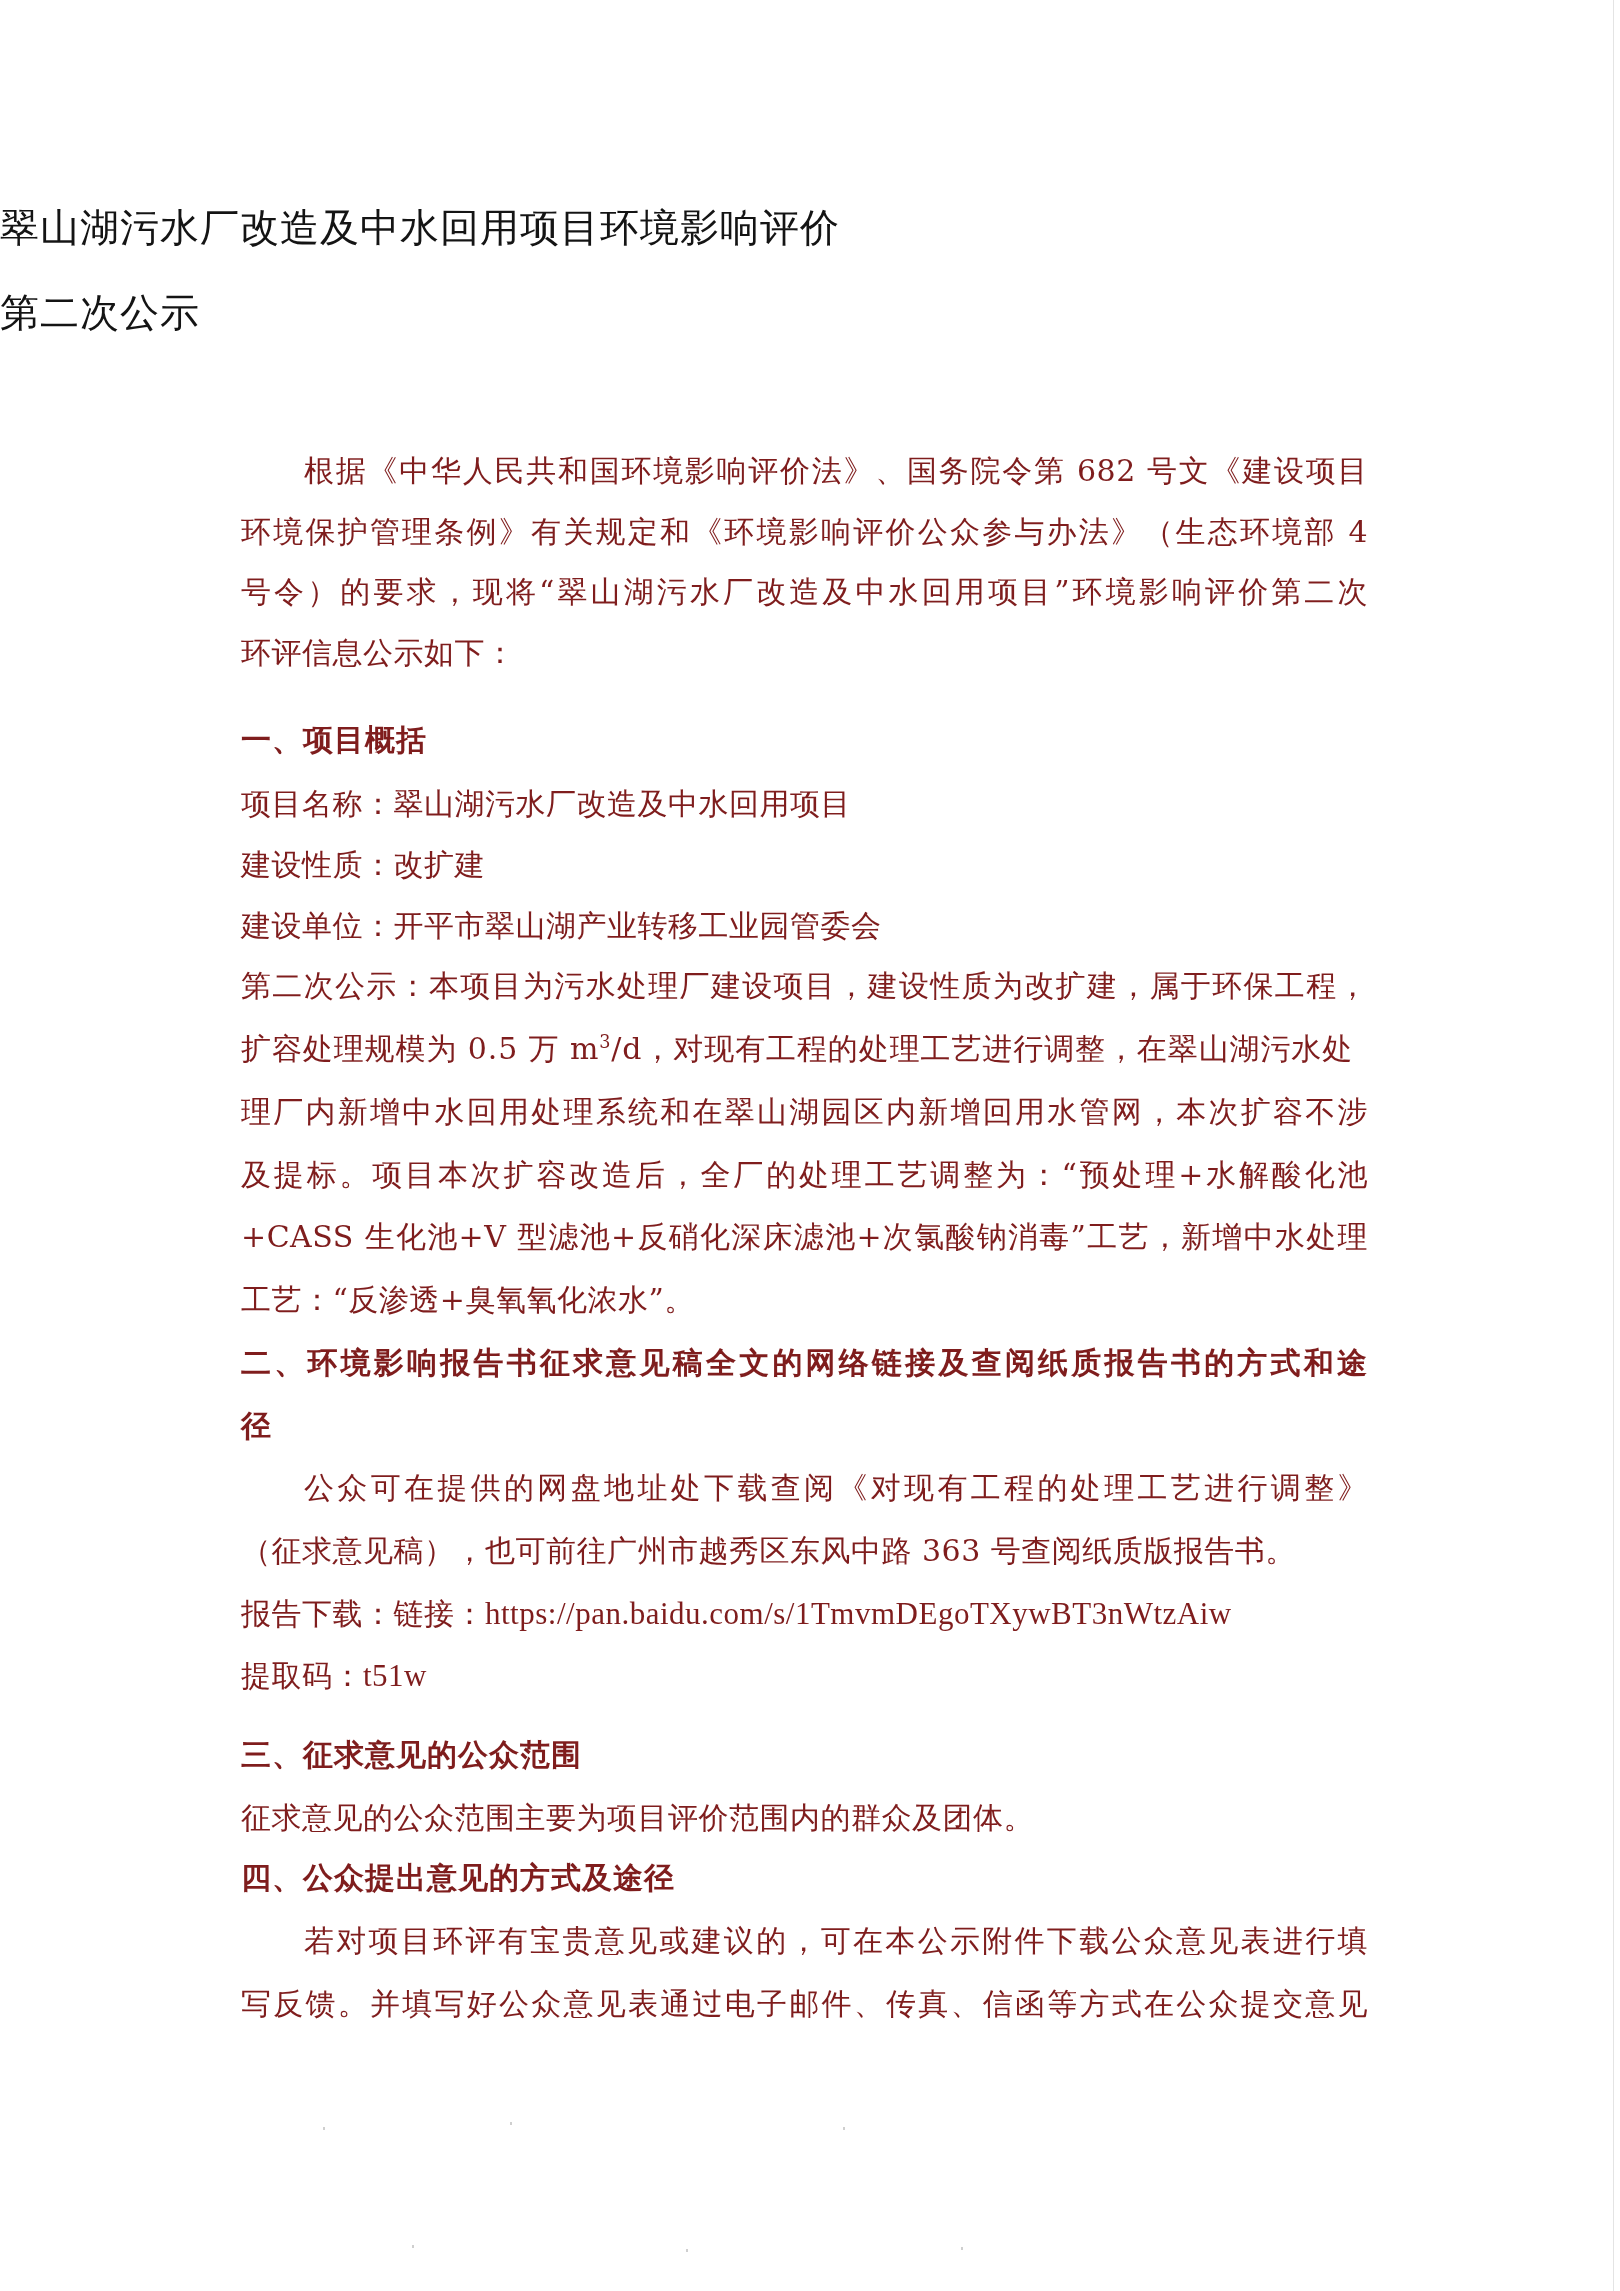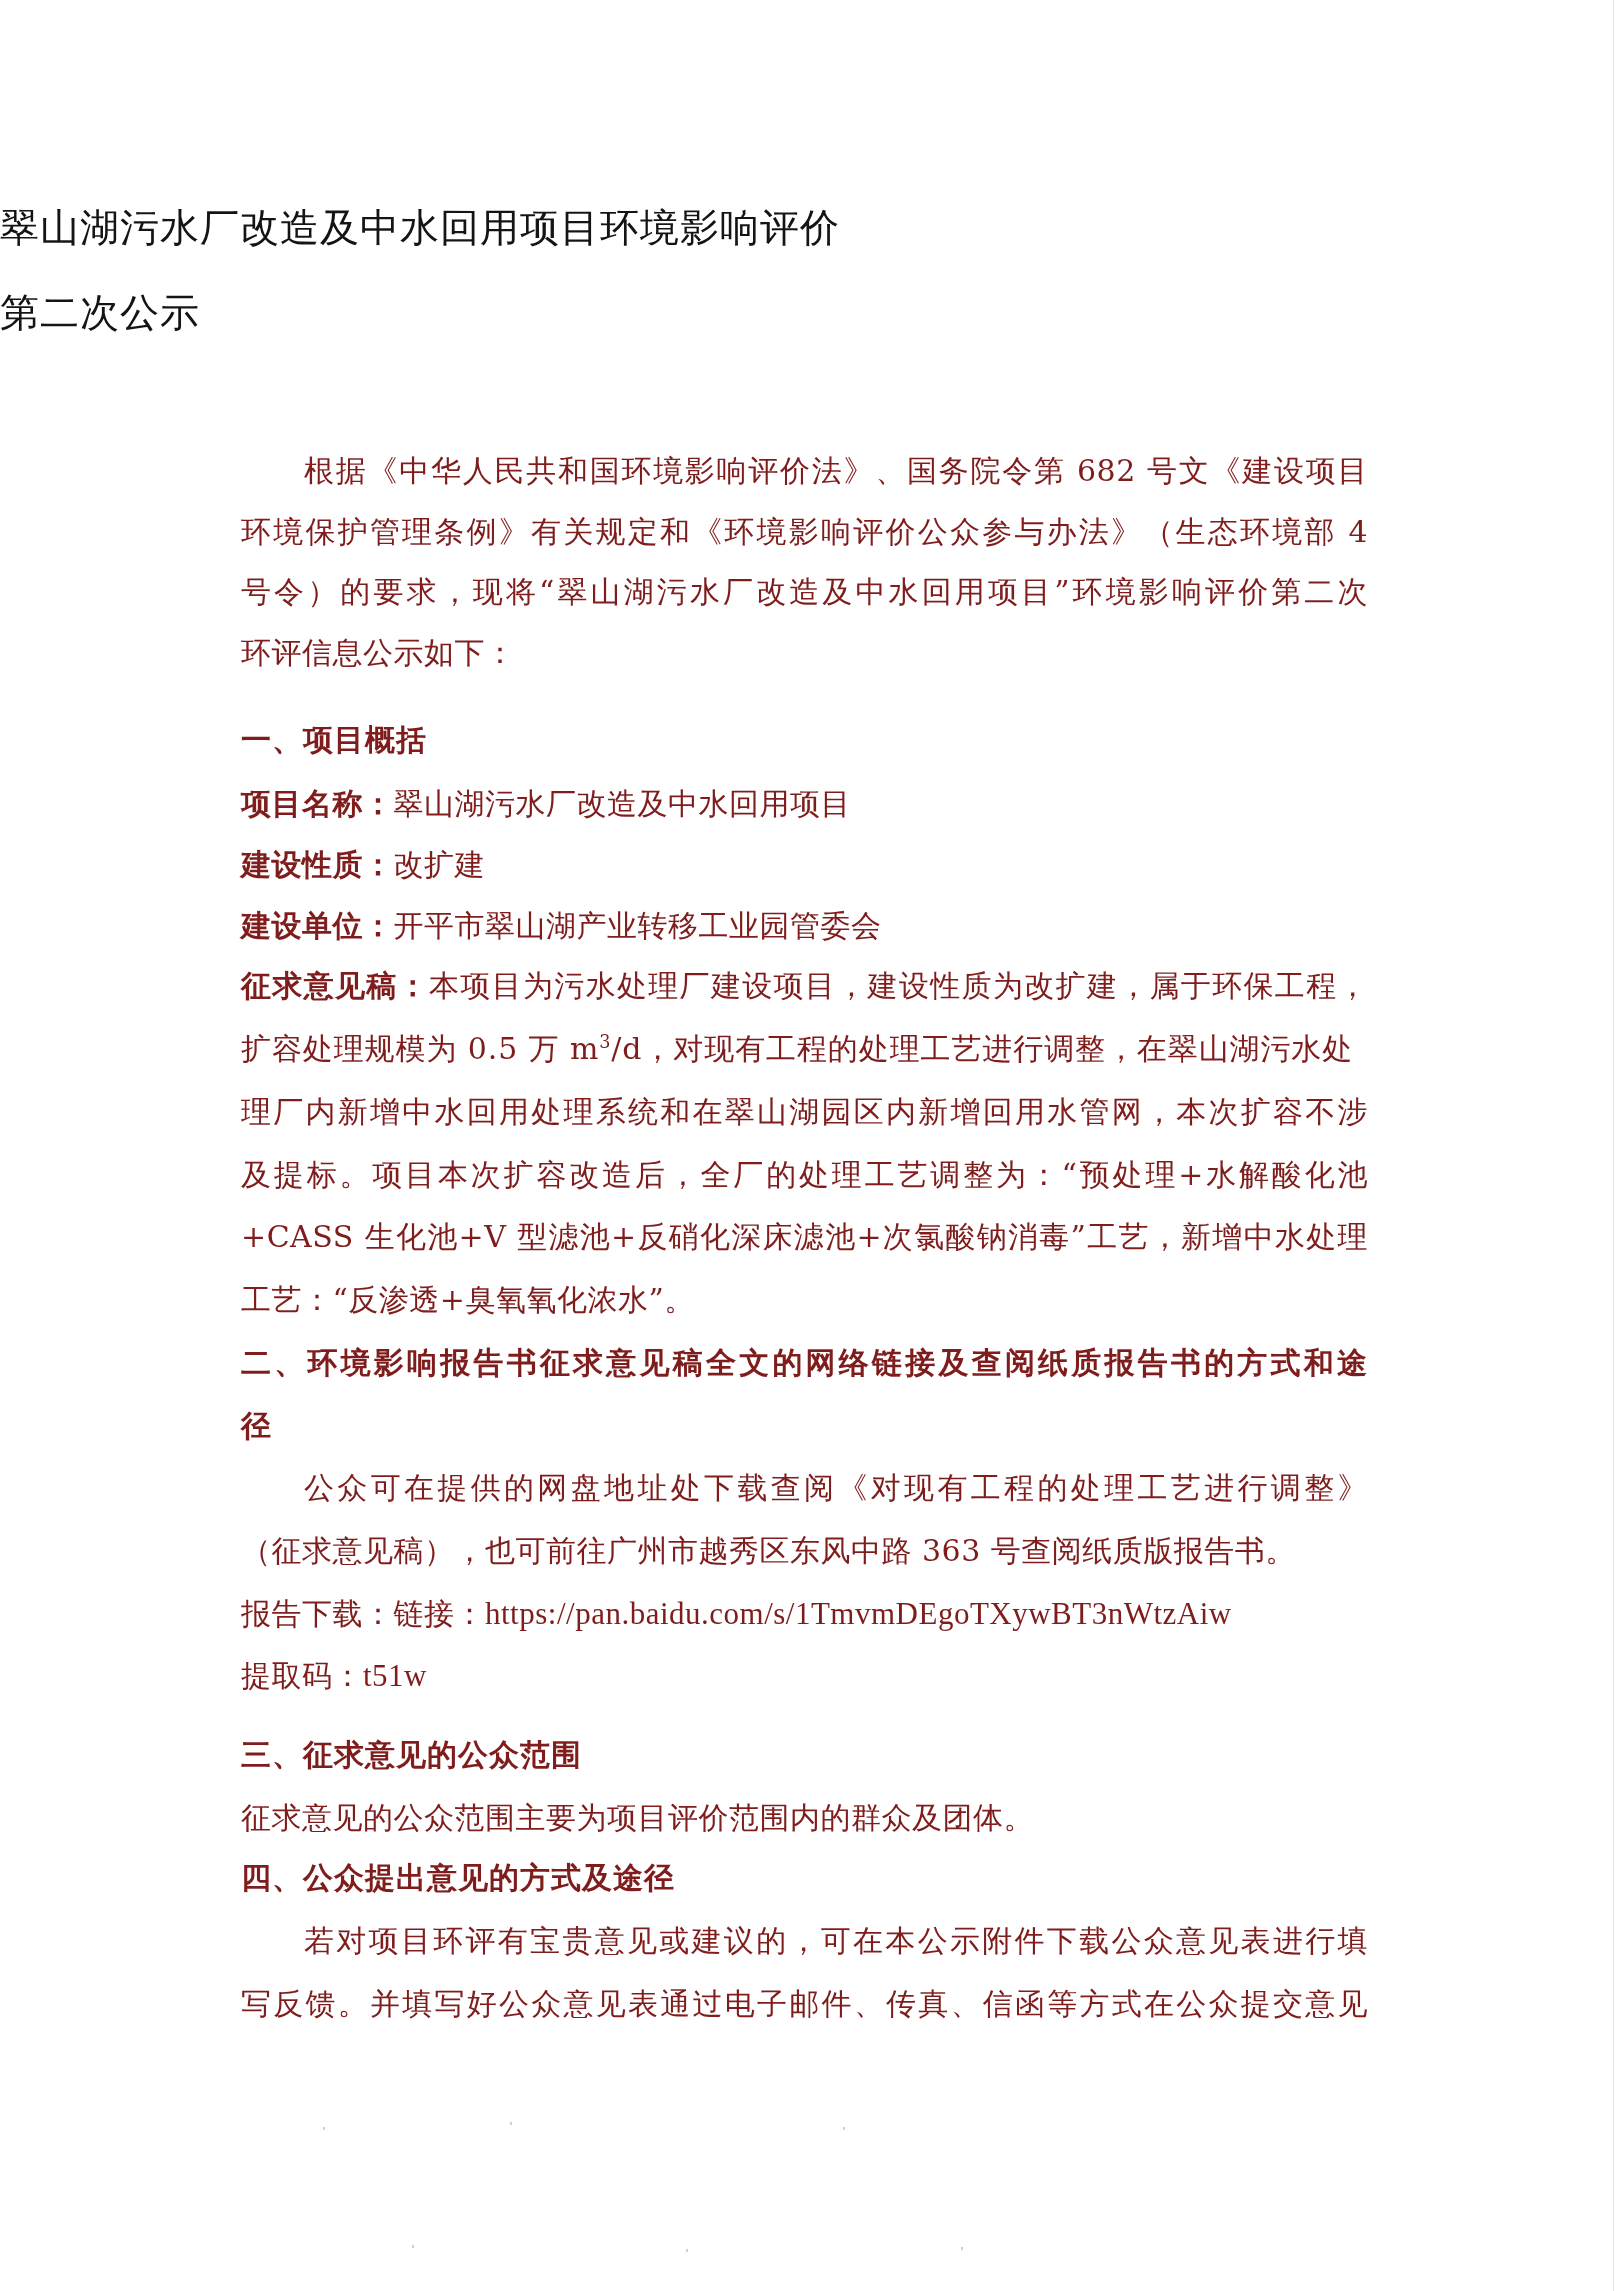--- a/index.html
+++ b/index.html
@@ -15,21 +15,21 @@
   }
   .t1 { top: 201px; }
   .t2 { top: 286px; }
   .line {
     position: absolute; left: 241px; width: 1127px; font-size: 30px; line-height: 39px;
     white-space: nowrap; color: #7f1d1d; letter-spacing: 0.5px;
   }
   .indent { left: 304px; width: 1064px; }
   .justify { text-align: justify; text-align-last: justify; }
   .h { font-weight: bold; letter-spacing: 1px; }
-  .lbl { font-weight: bold; margin-top: 16px; }
+  .lbl { font-weight: normal; margin-top: 16px; }
   sup { font-size: 17.6px; vertical-align: super; line-height: 0; }
   .url { font-family: "Liberation Serif", "DejaVu Serif", serif; font-size: 31px; }
   .speck { position: absolute; background: #cfcfcf; width: 2px; height: 2.9px; }
 </style>
 </head>
 <body>
 
 <div class="page">
   <div class="edge"></div>
 
@@ -45,21 +45,21 @@
   <div class="line" style="top:784px">
     <span class="lbl">项目名称：</span><span>翠山湖污水厂改造及中水回用项目</span>
   </div>
   <div class="line" style="top:845px">
     <span class="lbl">建设性质：</span><span>改扩建</span>
   </div>
   <div class="line" style="top:906px">
     <span class="lbl">建设单位：</span><span>开平市翠山湖产业转移工业园管委会</span>
   </div>
   <div class="line justify" style="top:966px">
-    <span class="lbl">征求意见稿：</span><span>本项目为污水处理厂建设项目，建设性质为改扩建，属于环保工程，</span>
+    <span class="lbl">第二次公示：</span><span>本项目为污水处理厂建设项目，建设性质为改扩建，属于环保工程，</span>
   </div>
   <div class="line" style="top:1029px; letter-spacing:0.9px">
     <span>扩容处理规模为 0.5 万 m</span><sup>3</sup><span>/d，对现有工程的处理工艺进行调整，在翠山湖污水处</span>
   </div>
   <div class="line justify" style="top:1092px">理厂内新增中水回用处理系统和在翠山湖园区内新增回用水管网，本次扩容不涉</div>
   <div class="line justify" style="top:1155px">及提标。项目本次扩容改造后，全厂的处理工艺调整为：“预处理+水解酸化池</div>
   <div class="line justify" style="top:1217px">+CASS 生化池+V 型滤池+反硝化深床滤池+次氯酸钠消毒”工艺，新增中水处理</div>
   <div class="line" style="top:1280px">工艺：“反渗透+臭氧氧化浓水”。</div>
 
   <div class="line h justify" style="top:1343px">二、环境影响报告书征求意见稿全文的网络链接及查阅纸质报告书的方式和途</div>

